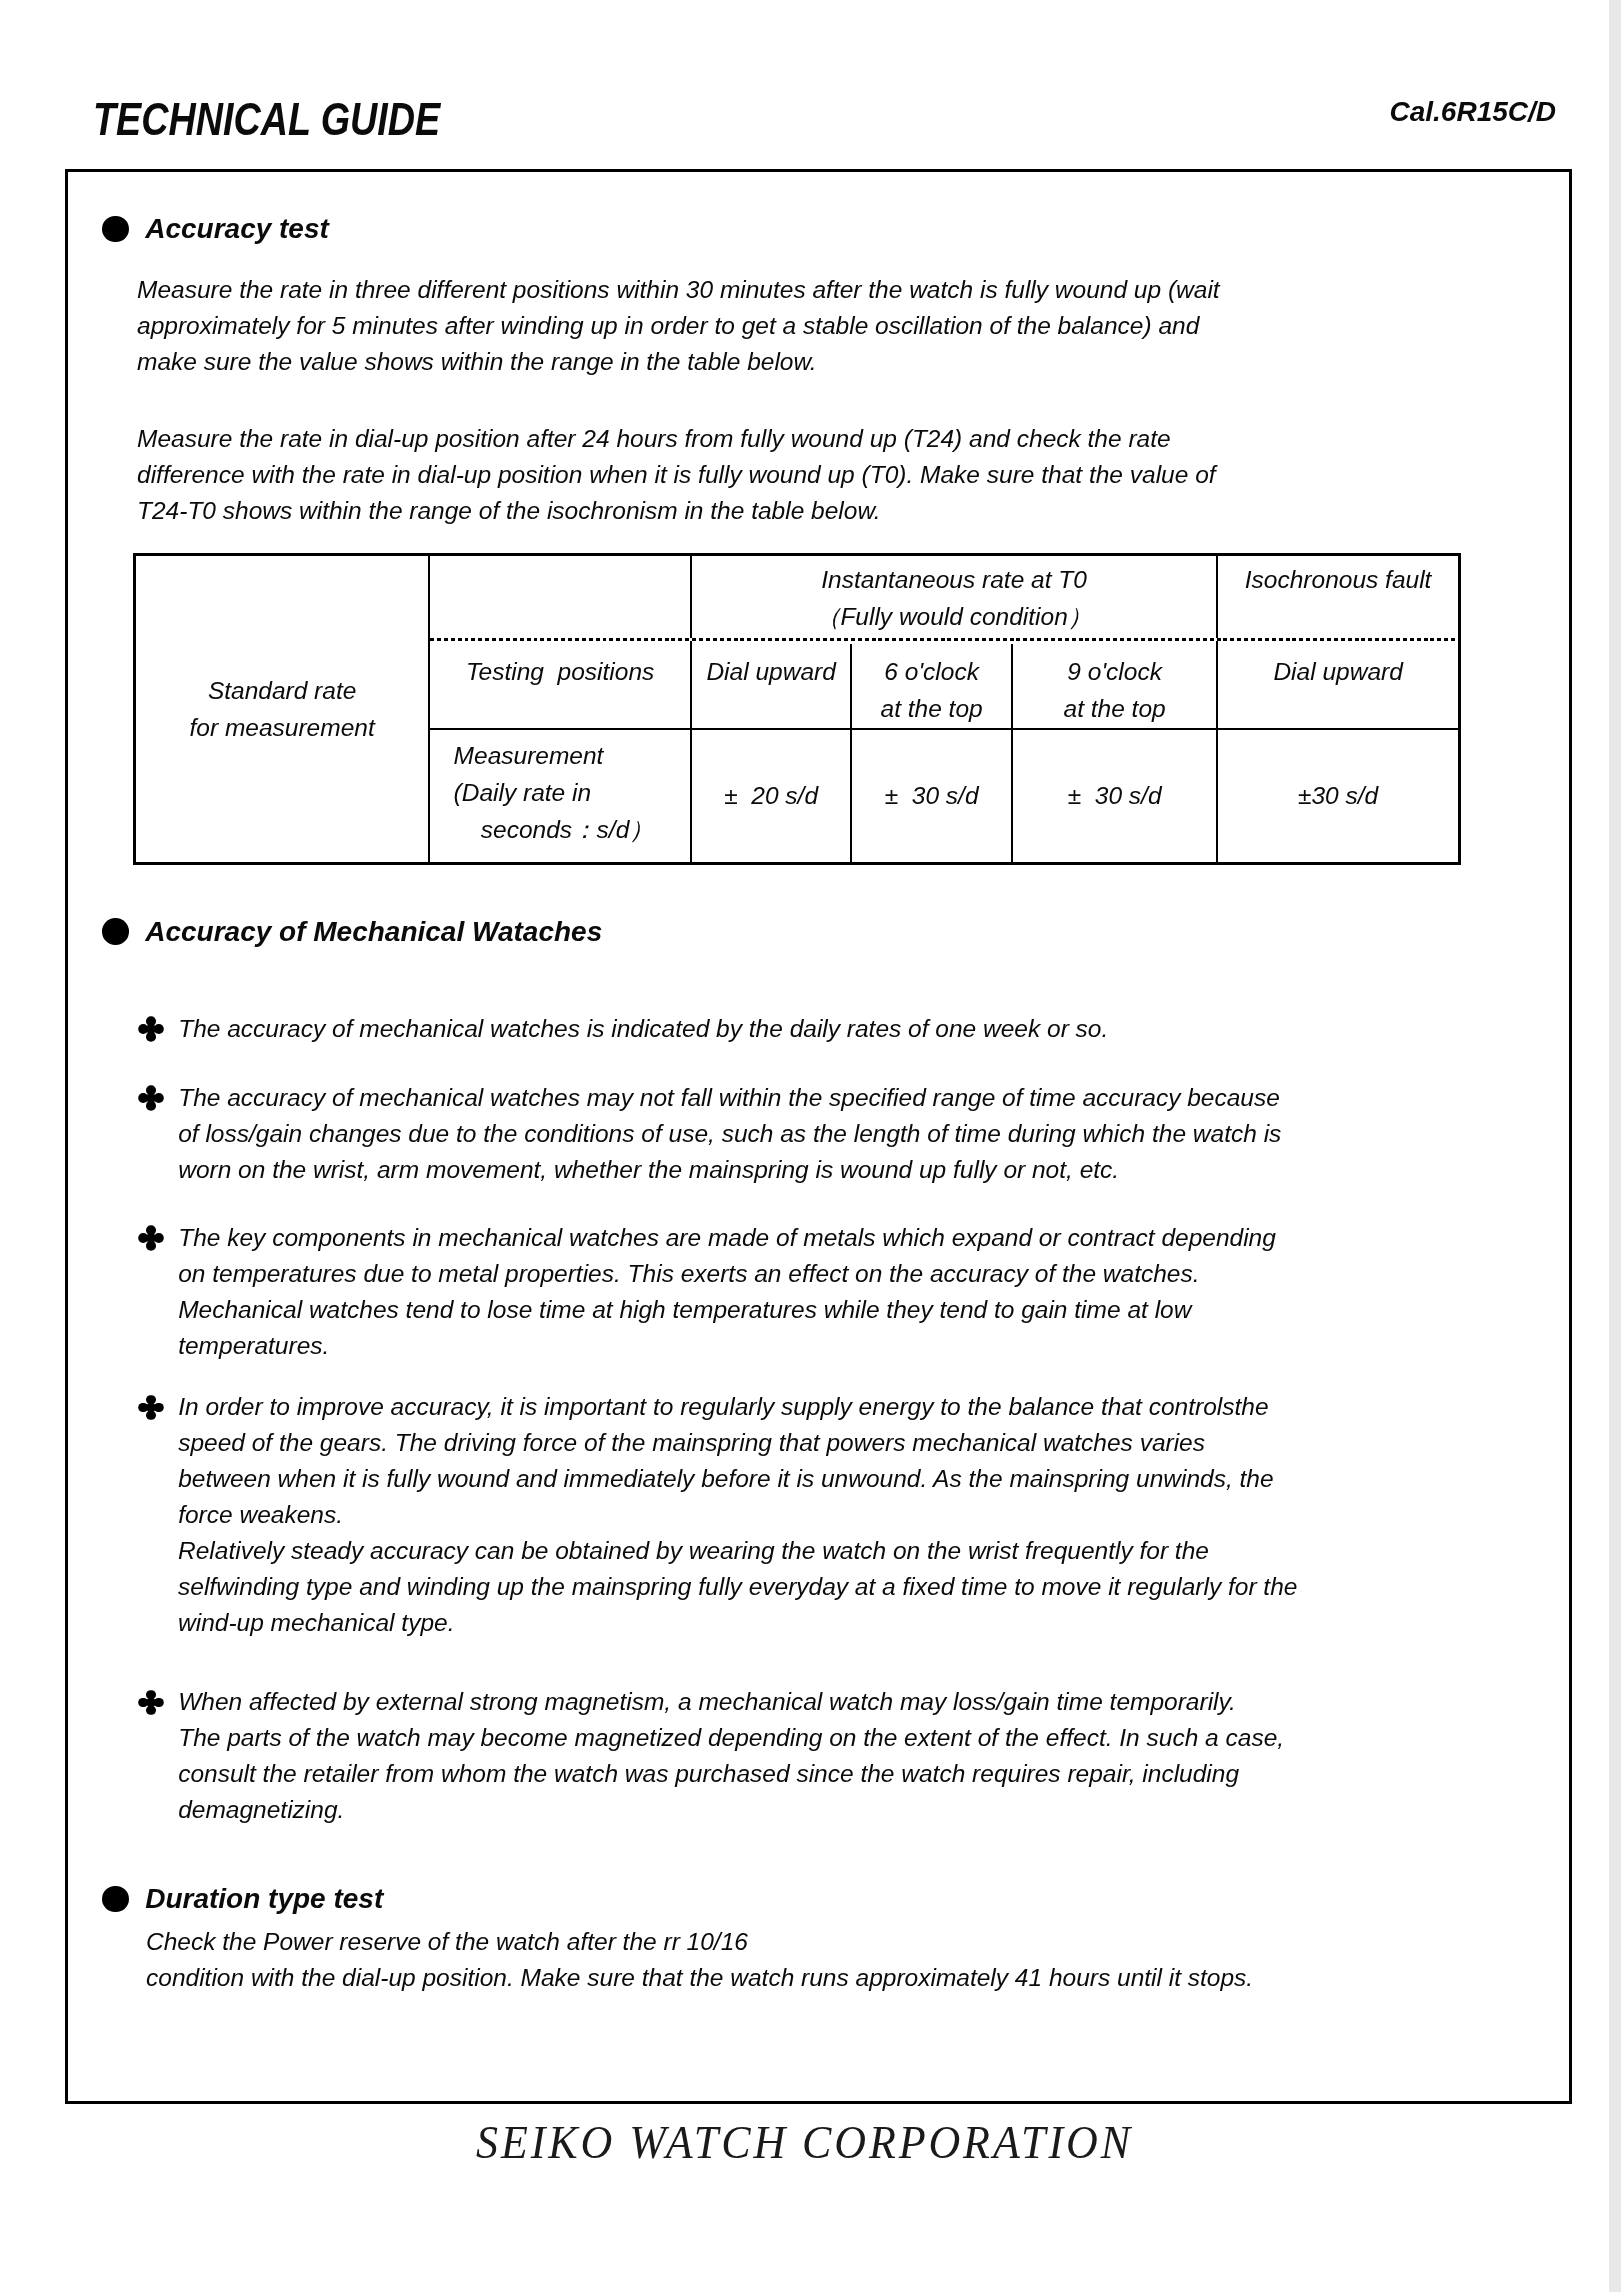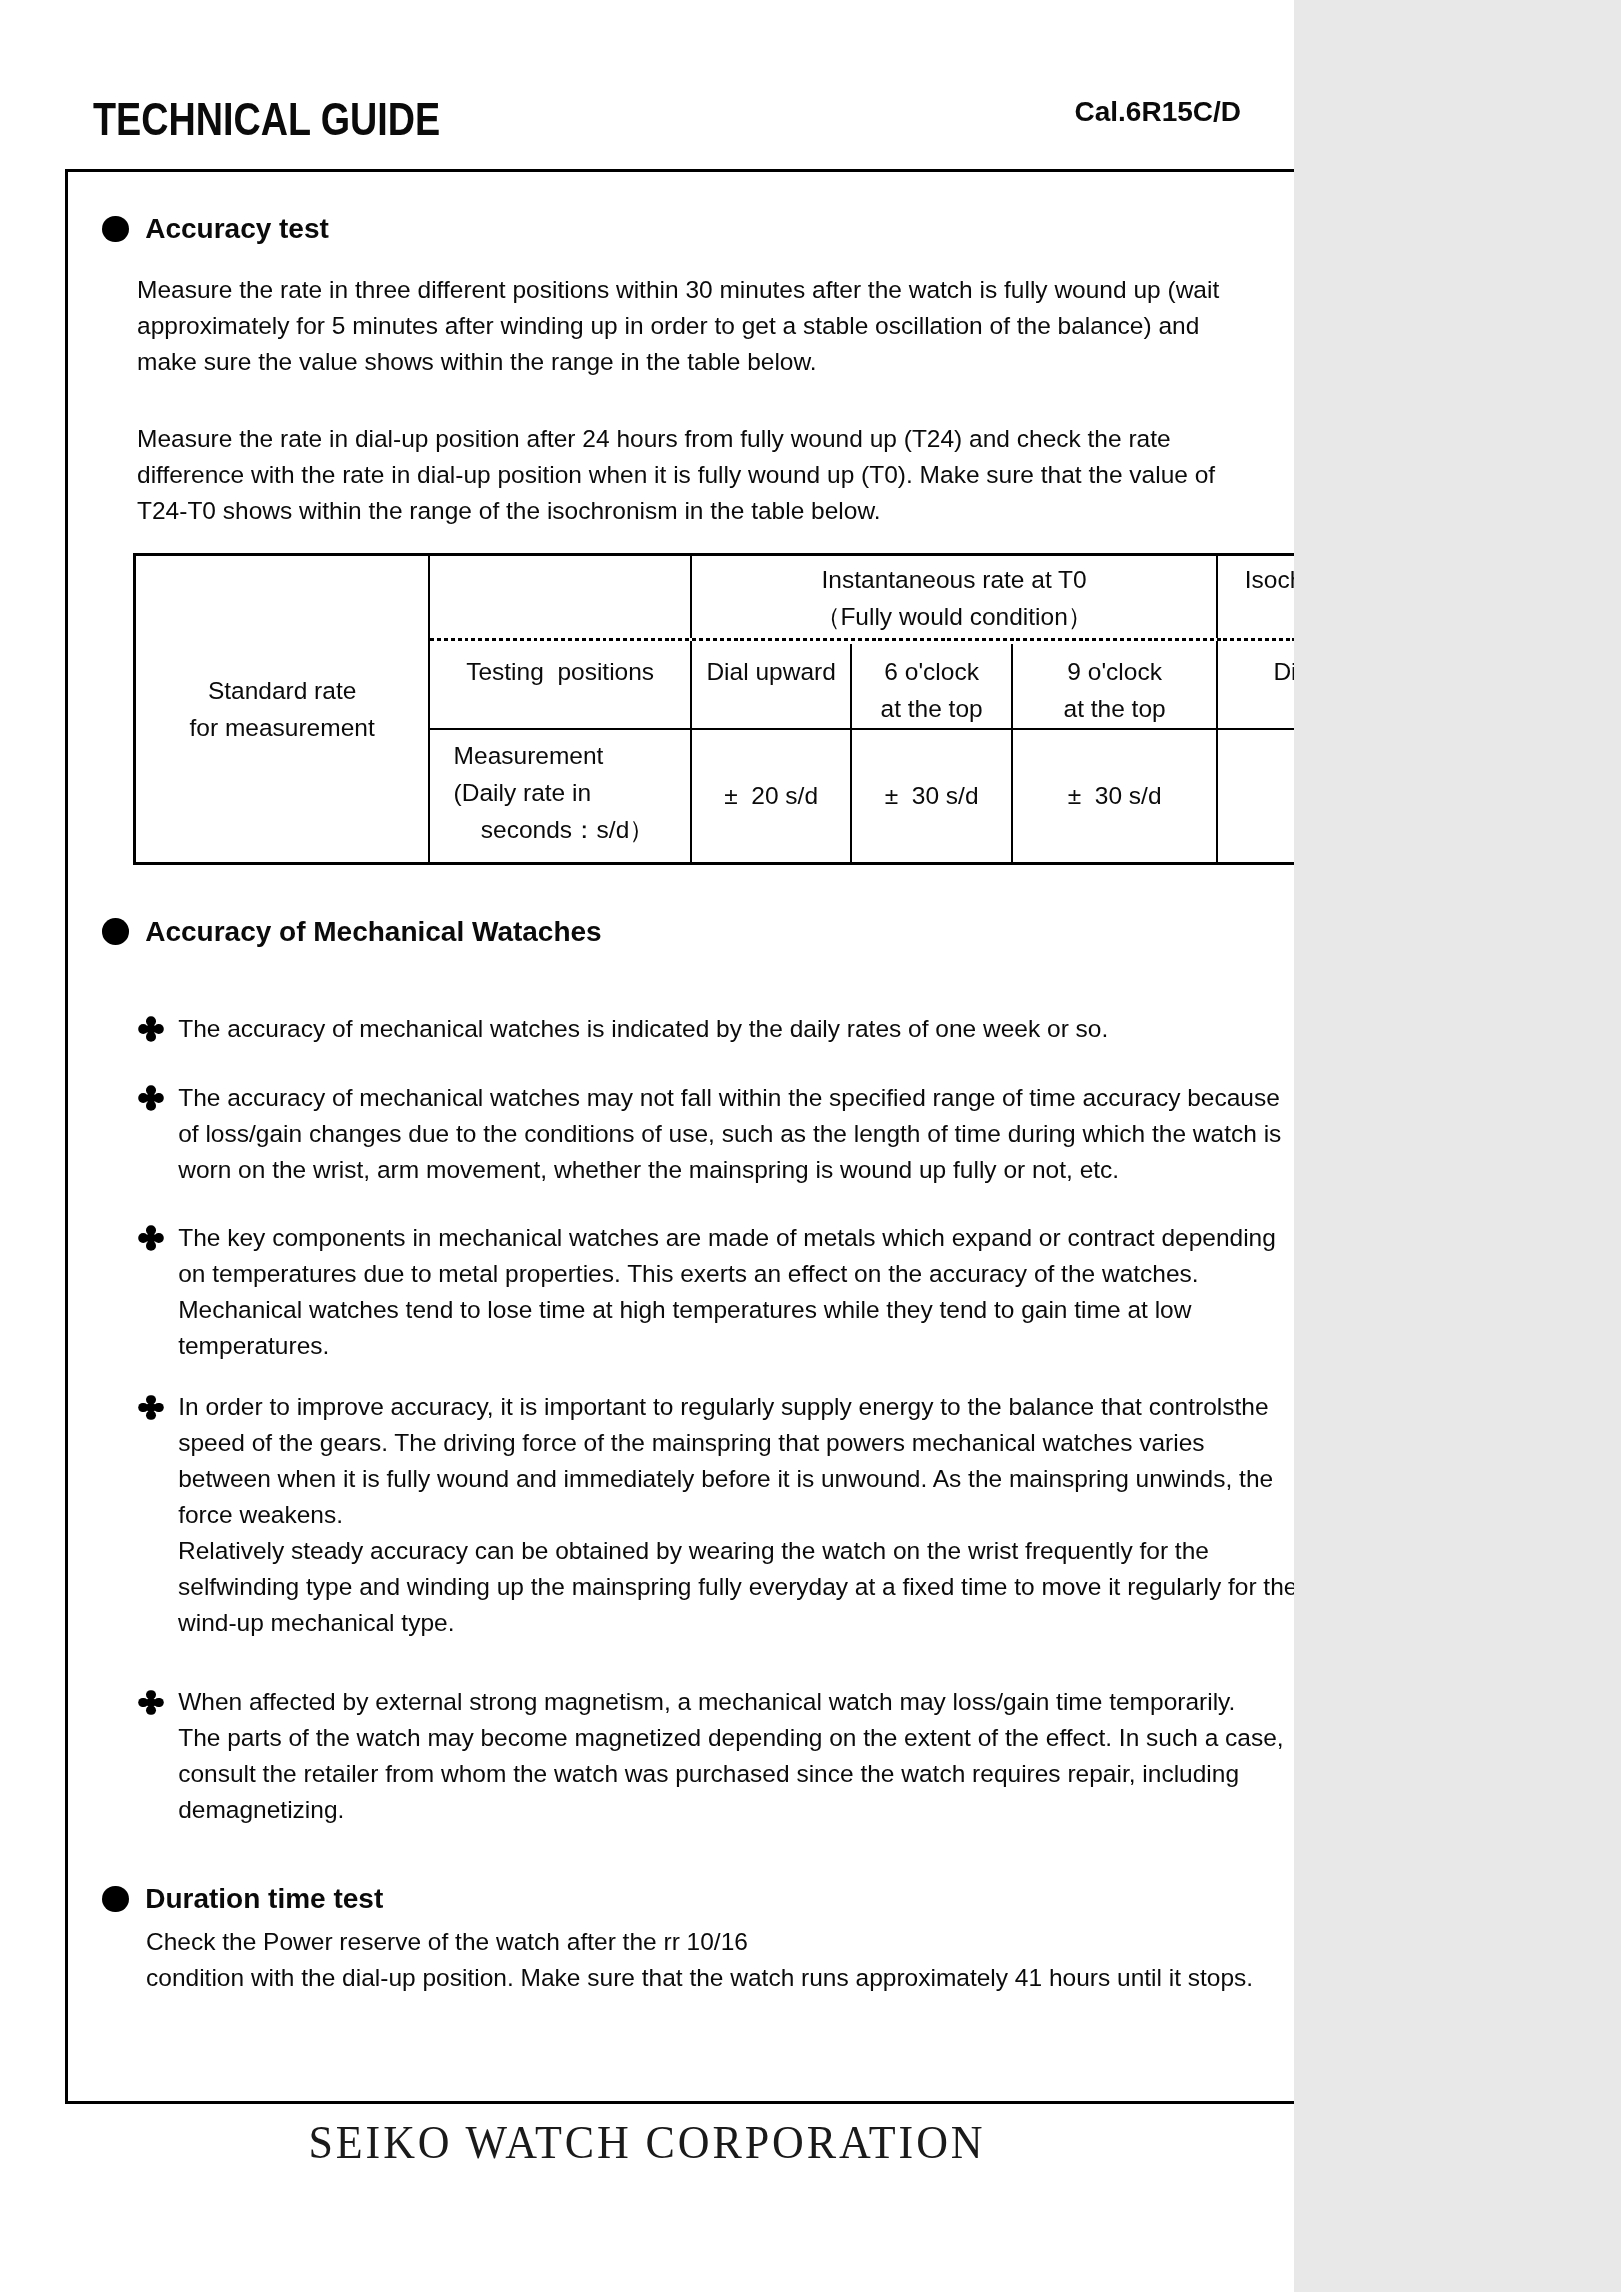--- a/index.html
+++ b/index.html
@@ -1,17 +1,17 @@
 <!DOCTYPE html>
 <html><head>
 <meta charset="utf-8">
 <style>
   html,body{margin:0;padding:0;background:#e8e8e8;}
-  .page{position:relative;width:1294px;height:2293px;background:#ffffff;
-        font-family:"Liberation Sans","DejaVu Sans",sans-serif;color:#0b0b0b;overflow:hidden;}
+  .page{position:relative;width:1609px;height:2293px;background:#ffffff;
+        font-family:"Liberation Sans","DejaVu Sans",sans-serif;color:#0b0b0b;overflow:hidden;font-style:italic;}
 
   
   .title{position:absolute;left:93px;top:92px;font-size:46px;font-weight:bold;
          letter-spacing:0px;transform:scaleX(.82);transform-origin:left center;white-space:nowrap;}
   .caliber{position:absolute;right:53px;top:96px;font-size:28px;font-weight:bold;}
 
   
   .frame{position:absolute;left:65px;top:169px;width:1507px;height:1935px;
          border:3.9px solid #000;box-sizing:border-box;padding:0 55px 0 69px;}
 
@@ -150,21 +150,21 @@
     <div class="bullet-row mb0">
       <span class="clover"></span>
       <div class="body-text">When affected by external strong magnetism, a mechanical watch may loss/gain time temporarily.
 The parts of the watch may become magnetized depending on the extent of the effect. In such a case,
 consult the retailer from whom the watch was purchased since the watch requires repair, including
 demagnetizing.</div>
     </div>
 
     <div class="section-head h3">
       <span class="dot"></span>
-      <span>Duration time test</span>
+      <span>Duration type test</span>
     </div>
     <div class="body-text duration-text">Check the Power reserve of the watch after the rr 10/16
 condition with the dial-up position. Make sure that the watch runs approximately 41 hours until it stops.</div>
 
   </div>
 
   <div class="footer-company">SEIKO WATCH CORPORATION</div>
 
 </div>
 

